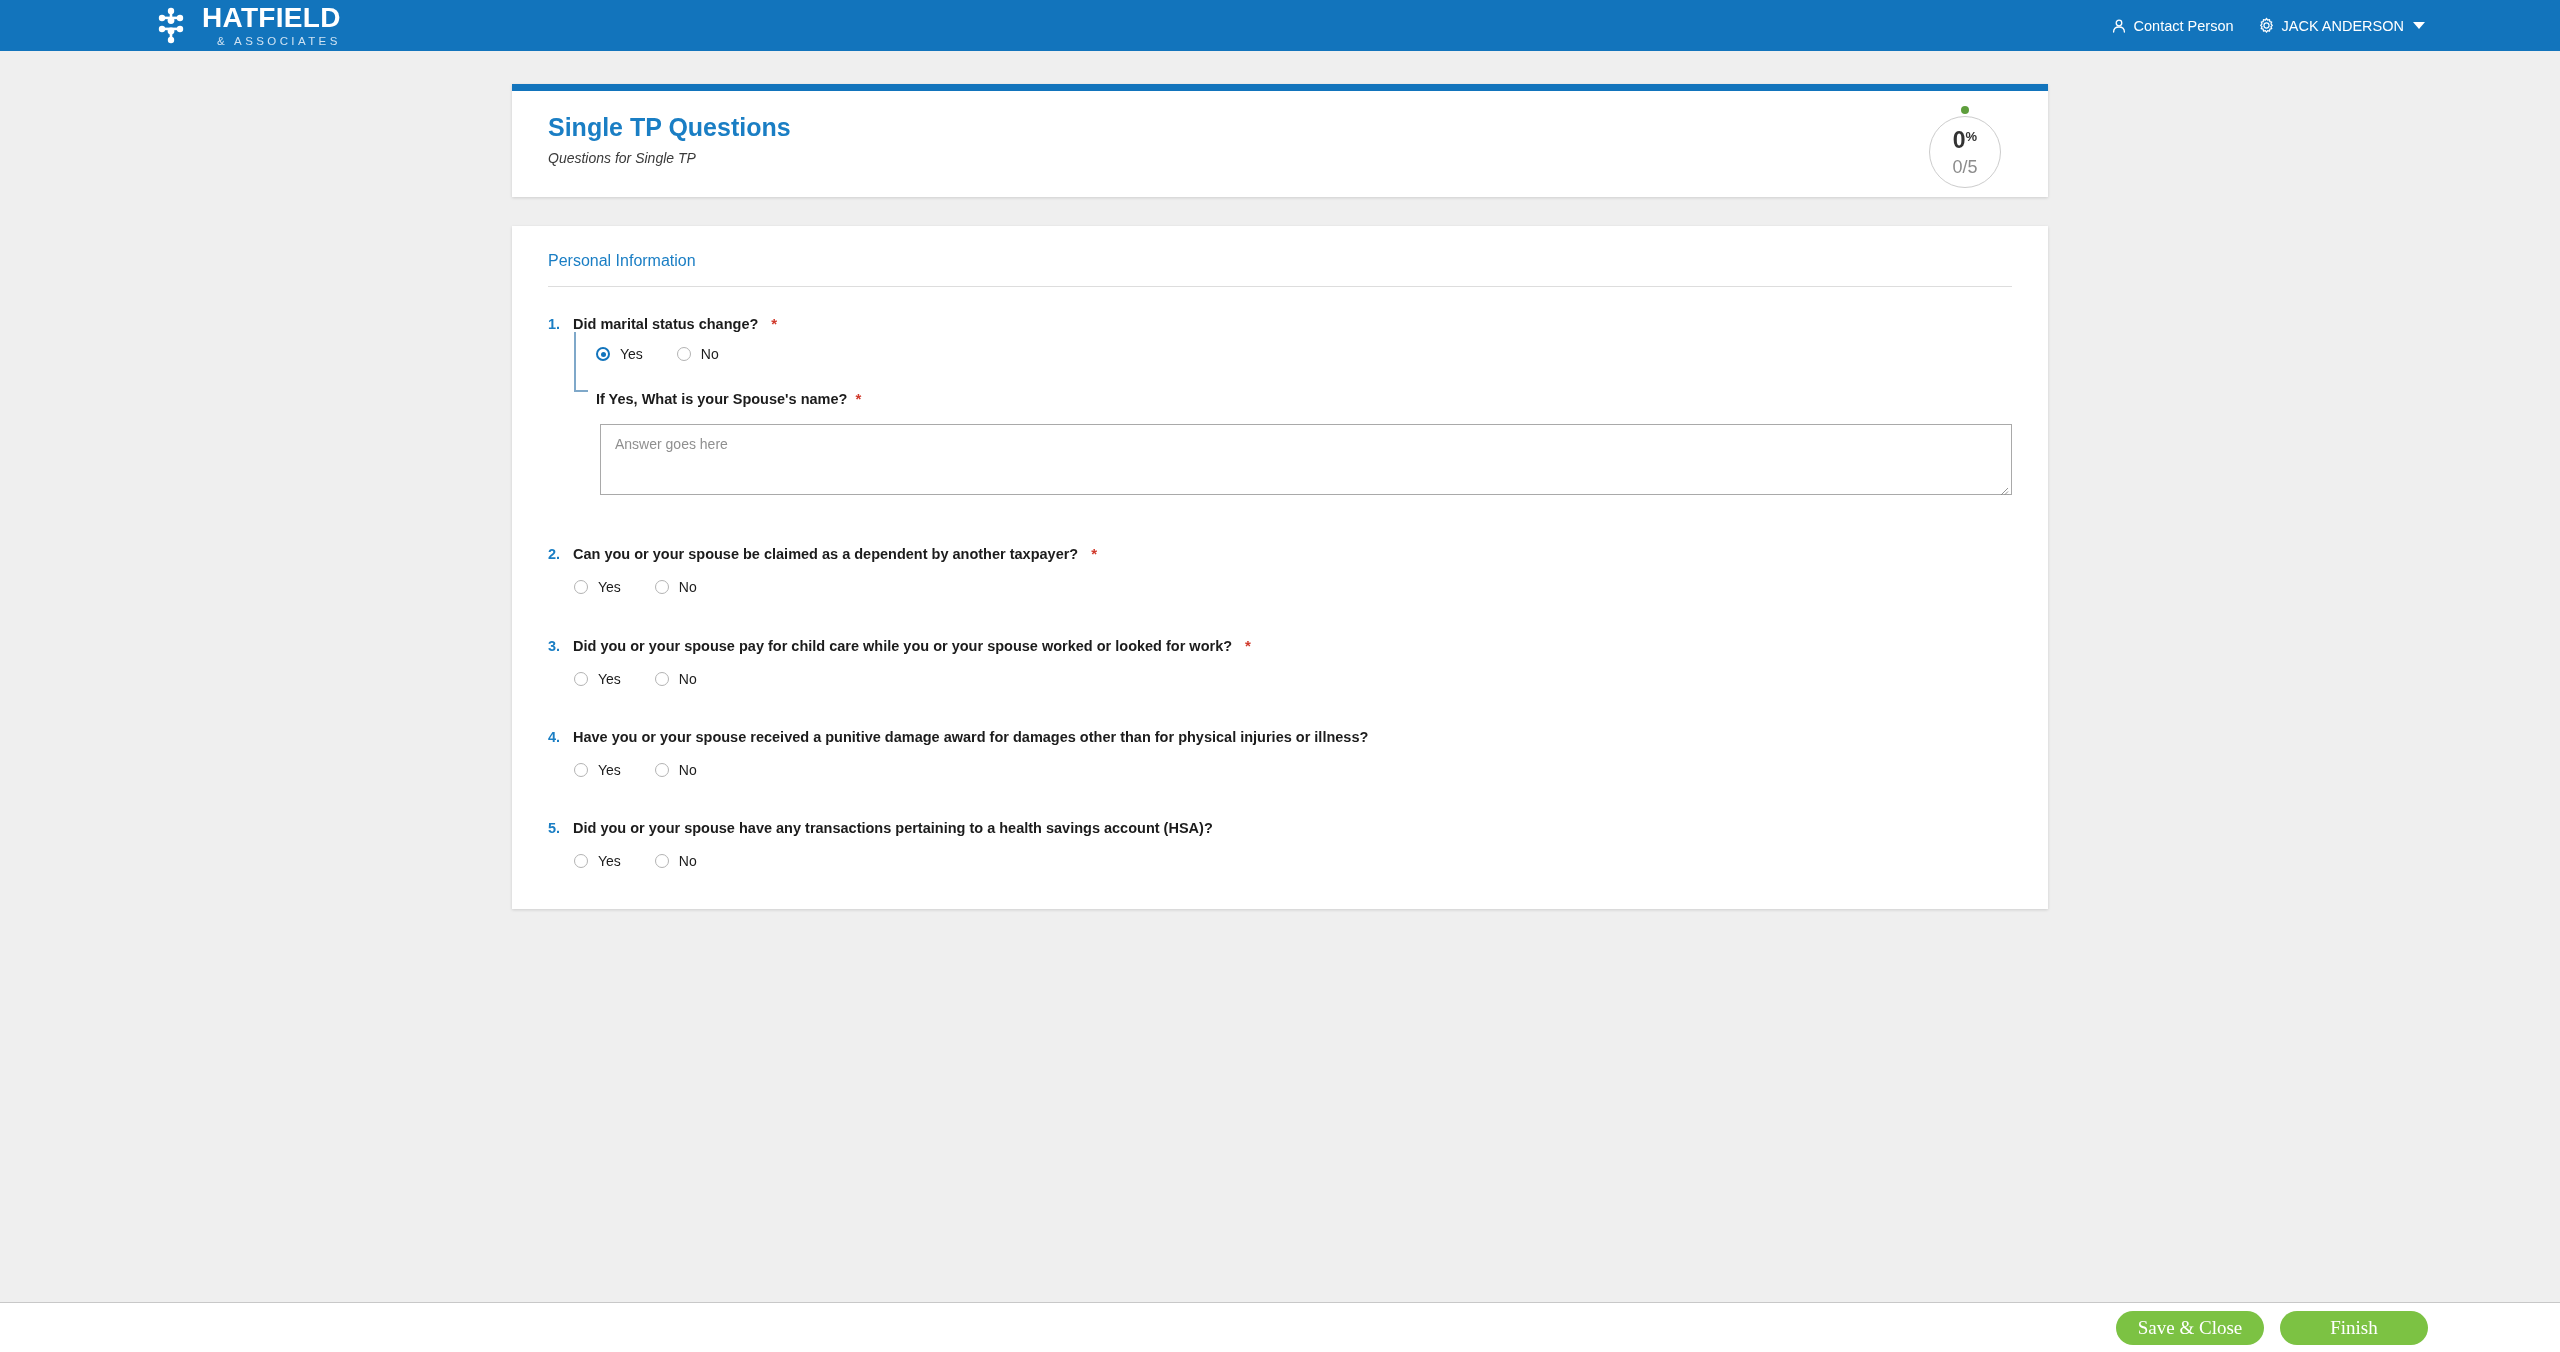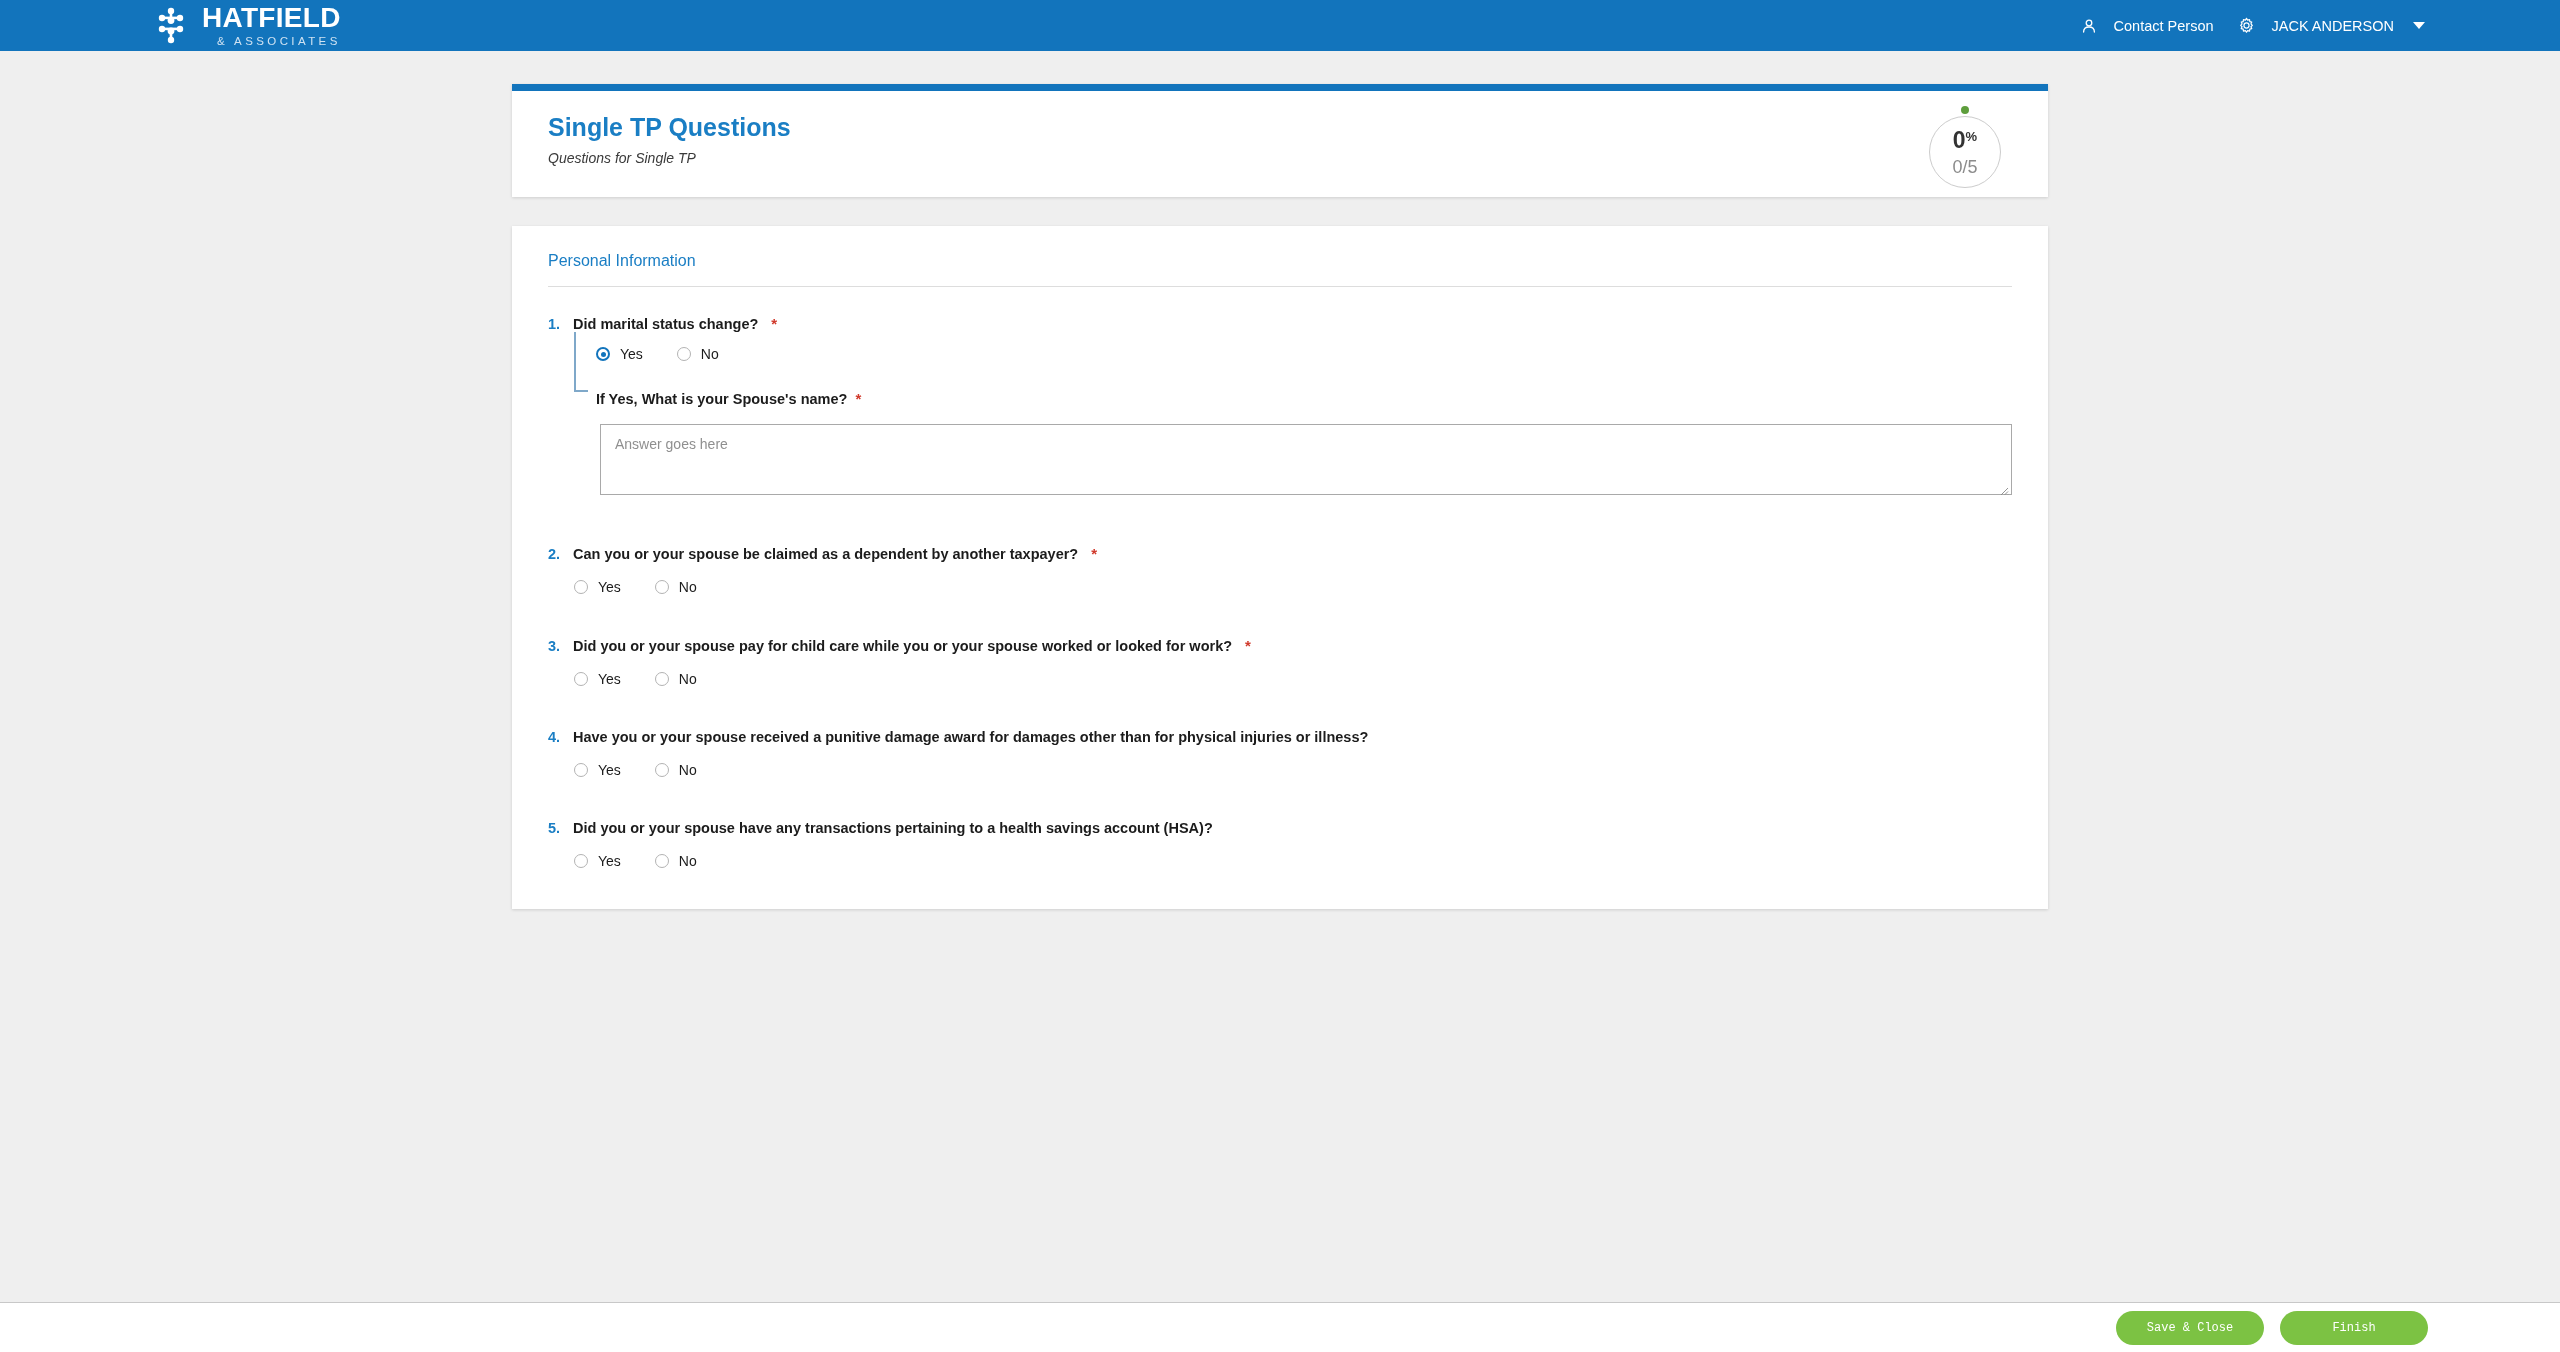--- a/index.html
+++ b/index.html
@@ -54,21 +54,21 @@
     right: 135px;
     top: 0;
     height: 51px;
     display: flex;
     align-items: center;
     gap: 24px;
   }
   .topbar-item {
     display: flex;
     align-items: center;
-    gap: 17px;
+    gap: 7px;
     color: #ffffff;
     font-size: 14.5px;
     cursor: pointer;
     white-space: nowrap;
   }
   .topbar-item svg { display: block; }
   .caret-down {
     width: 0; height: 0;
     border-left: 6px solid transparent;
     border-right: 6px solid transparent;
@@ -314,22 +314,22 @@
     align-items: center;
     justify-content: flex-end;
     padding-right: 132px;
     gap: 16px;
   }
   .btn-green {
     background: #7cc243;
     color: #ffffff;
     border: none;
     border-radius: 20px;
-    font-family: Liberation Mono, monospace;
-    font-size: 12px;
+    font-family: Liberation Serif, serif;
+    font-size: 19px;
     height: 34px;
     cursor: pointer;
     white-space: nowrap;
   }
   .btn-save { width: 148px; }
   .btn-finish { width: 148px; }
 </style>
 </head>
 <body>
 

